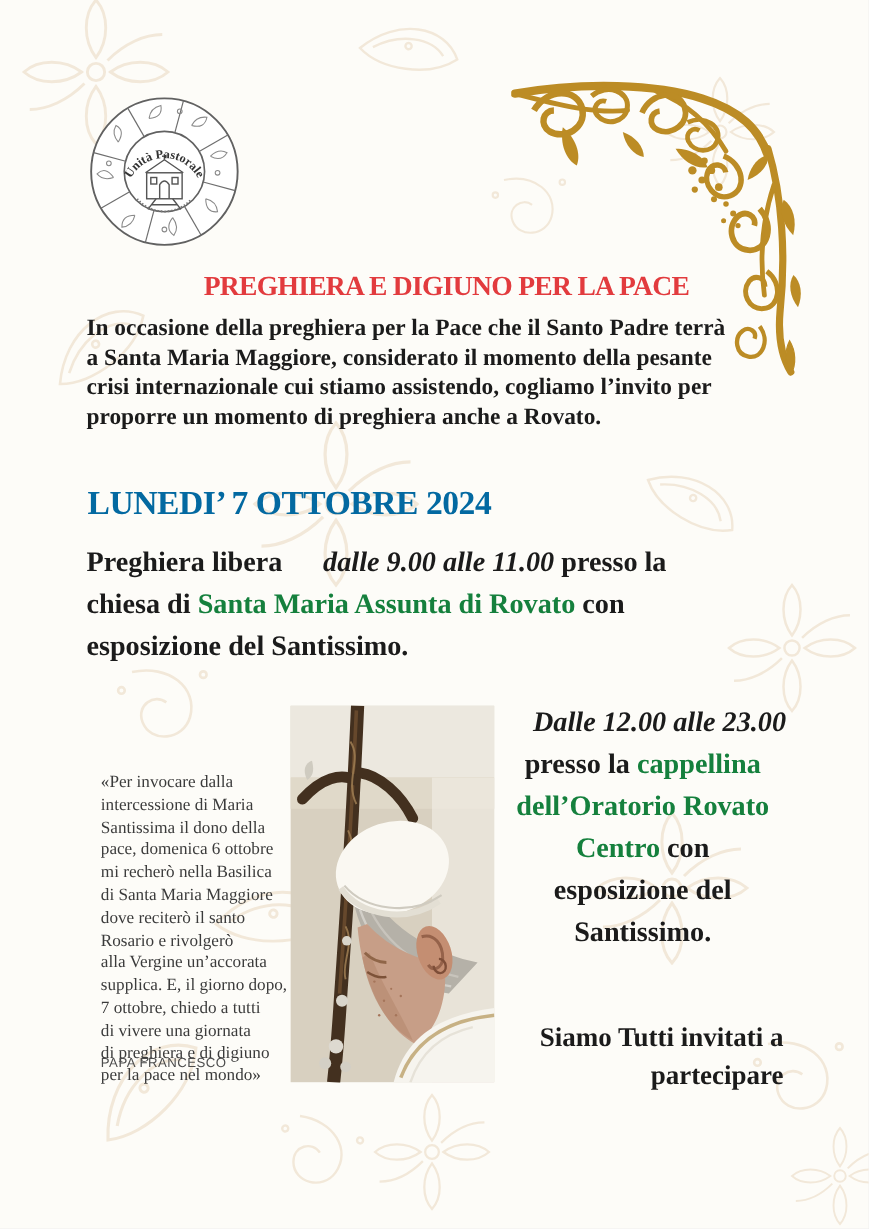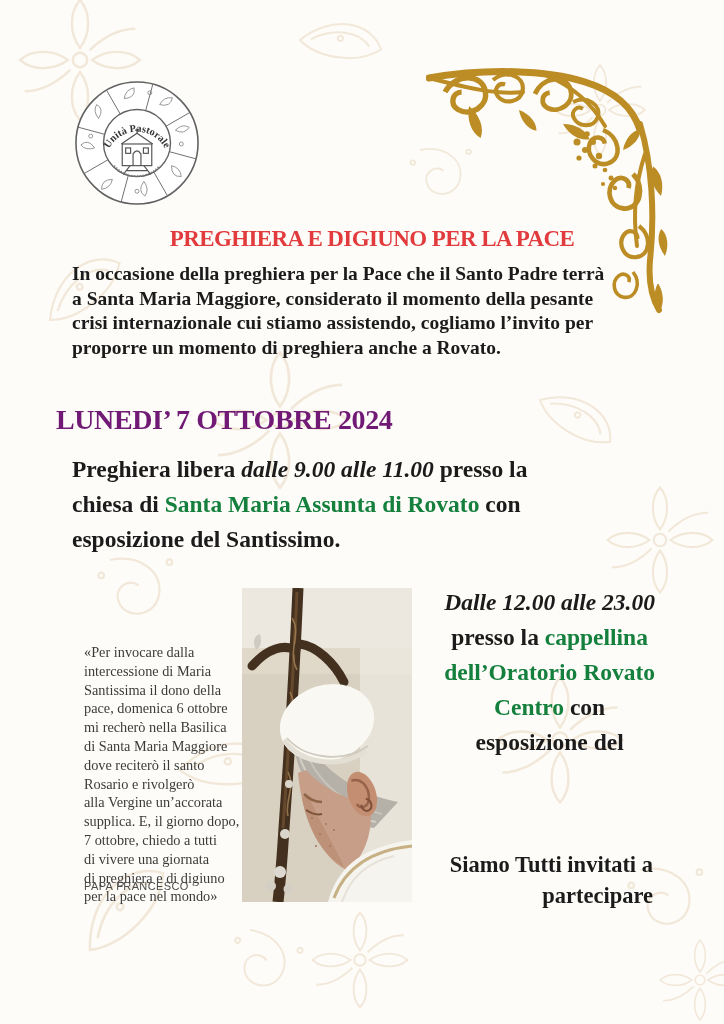--- a/index.html
+++ b/index.html
@@ -18,23 +18,23 @@
     font-size:23px;font-weight:700;letter-spacing:-0.6px;
     color:#E23B3E;
     text-align:center;
   }
   .intro{
     left:72px;top:262px;width:585px;
     font-size:19.5px;line-height:24.6px;font-weight:700;
     white-space:pre-line;
   }
   .date-heading{
-    left:56px;top:404px;width:600px;
+    left:73px;top:404px;width:600px;
     font-size:28px;font-weight:700;letter-spacing:-0.4px;
-    color:#701a75;
+    color:#0369a1;
   }
   .details{
     left:72px;top:452px;width:610px;
     font-size:23.5px;line-height:35px;font-weight:700;
   }
   .quote{
     left:84px;top:607px;width:165px;
     font-size:14.3px;line-height:18.8px;color:#3B3B3B;
     white-space:pre-line;
     margin-top:36px;
@@ -46,21 +46,21 @@
   }
   .photo{left:242px;top:588px;width:170px;height:314px;}
   .afternoon{
     right:69px;top:585px;text-align:center;
     font-size:23.5px;line-height:35px;font-weight:700;
   }
   .invite{
     right:71px;top:849px;text-align:right;
     font-size:22.5px;line-height:31px;font-weight:700;
   }
-  .run.bi{font-style:italic;}
+  .run.bi{font-style:italic;margin-left:28px;}
   .run.red{color:#15803d;}
 </style>
 </head>
 <body>
 
 <div class="page">
 
   <svg class="wm" width="724" height="1024" viewBox="0 0 724 1024" aria-hidden="true">
     <defs>
       <g id="wmA" fill="none" stroke="#F2E8D9" stroke-width="2">
@@ -267,17 +267,17 @@
         <ellipse cx="120" cy="206" rx="14" ry="23" fill="#C48E72"></ellipse>
         <path d="M114,190 C125,190 129,202 125,213 C122,220 114,221 112,214" stroke="#95624A" stroke-width="2.5" fill="none"></path>
         <path d="M116,216 a5,6 0 1 0 6,-4" stroke="#7E4E38" stroke-width="2" fill="none"></path>
       </g>
       <path d="M86,314 C96,276 124,258 170,252 L170,314 Z" fill="#F6F4EE"></path>
       <path d="M92,310 C104,278 132,262 170,258" stroke="#C7B184" stroke-width="3" fill="none"></path>
       <path d="M100,314 C108,290 126,274 152,268" stroke="#E6E2D8" stroke-width="2" fill="none"></path>
     </g>
   </svg>
 
-  <div class="abs afternoon"><span class="run bi">Dalle 12.00 alle 23.00</span><br><span class="run ">presso la </span><span class="run red">cappellina</span><br><span class="run red">dell’Oratorio Rovato</span><br><span class="run red">Centro</span><span class="run "> con</span><br><span class="run ">esposizione del</span><br></div>
+  <div class="abs afternoon"><span class="run bi">Dalle 12.00 alle 23.00</span><br><span class="run ">presso la </span><span class="run red">cappellina</span><br><span class="run red">dell’Oratorio Rovato</span><br><span class="run red">Centro</span><span class="run "> con</span><br><span class="run ">esposizione del</span><br><span class="run ">Santissimo.</span></div>
 
   <div class="abs invite"><span class="run ">Siamo Tutti invitati a</span><br><span class="run ">partecipare</span></div>
 
 </div>
 
 </body></html>

